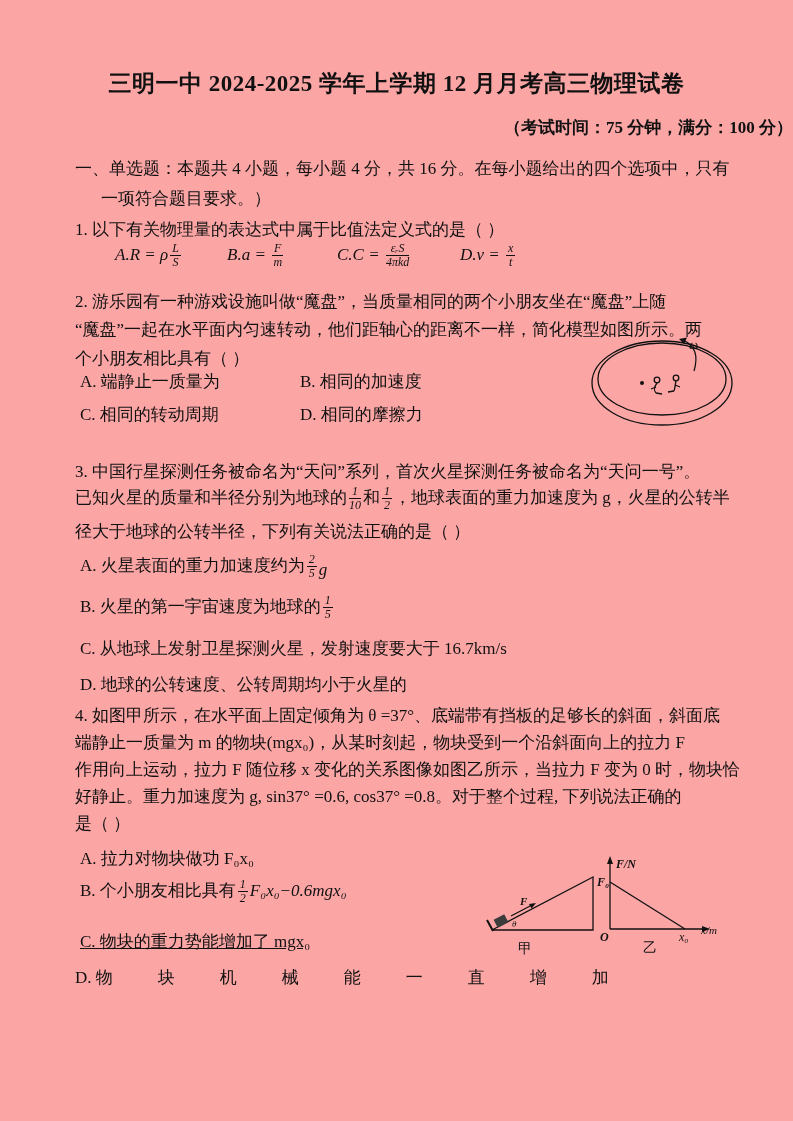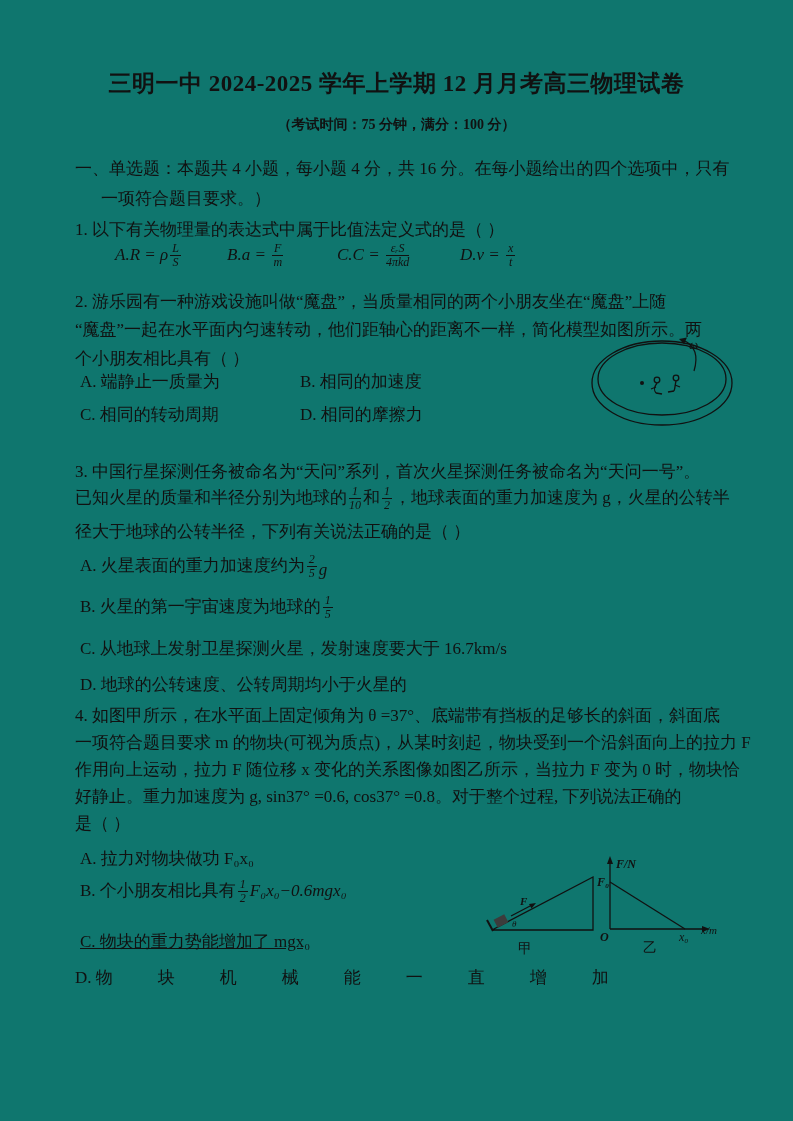--- a/index.html
+++ b/index.html
@@ -1,25 +1,25 @@
 <!DOCTYPE html>
 <html><head>
 <meta charset="utf-8">
 <style>
   * { box-sizing: border-box; }
   html, body { margin:0; padding:0; background:#ffffff; }
   .page {
     position: relative; width: 793px; height: 1121px;
-    background: #0f766e; color: #111; overflow: hidden;
+    background: #fca5a5; color: #111; overflow: hidden;
     font-family: "Liberation Serif", "DejaVu Serif", serif;
   }
   .abs { position: absolute; white-space: nowrap; }
   .cn  { font-size: 17px; line-height: 1.35; }
   .title { left:0; top:68px; width:100%; text-align:center; font-size:23px; font-weight:700; letter-spacing:0.5px; }
-  .subtitle { left:0; top:116px; width:100%; text-align:center; font-size:14px; font-weight:700; }
+  .subtitle { left:0; top:116px; width:100%; text-align:right; font-size:17px; font-weight:700; }
   .math { font-style: italic; }
   .frac { display:inline-block; vertical-align:-0.55em; text-align:center; line-height:1.1; font-size:12px; font-style:italic; margin:0 2px; }
   .frac .num { display:block; border-bottom:1px solid #111; padding:0 2px; }
   .frac .den { display:block; }
   .gtail { font-style:italic; position:relative; top:4px; }
   .spread { letter-spacing:45px; }
   svg { overflow: visible; }
   svg text { font-family:"Liberation Serif","DejaVu Serif",serif; fill:#111; }
 </style>
 </head>
@@ -77,21 +77,21 @@
   <div class="abs cn" style="left:75px; top:521px;font-family:Liberation Serif, serif;">径大于地球的公转半径，下列有关说法正确的是（      ）</div>
 
   <div class="abs cn" style="left:80px; top:553px;"><span>A.  火星表面的重力加速度约为</span><span class="frac"><span class="num">2</span><span class="den">5</span></span><span class="gtail">g</span></div>
 
   <div class="abs cn" style="left:80px; top:594px;"><span>B.  火星的第一宇宙速度为地球的</span><span class="frac"><span class="num">1</span><span class="den">5</span></span></div>
 
   <div class="abs cn" style="left:80px; top:638px;">C.  从地球上发射卫星探测火星，发射速度要大于 16.7km/s</div>
   <div class="abs cn" style="left:80px; top:674px;">D.  地球的公转速度、公转周期均小于火星的</div>
 
   <div class="abs cn" style="left:75px; top:705px;">4. 如图甲所示，在水平面上固定倾角为 θ =37°、底端带有挡板的足够长的斜面，斜面底</div>
-  <div class="abs cn" style="left:75px; top:732px;">一项符合题目要求 m 的物块(可视为质点)，从某时刻起，物块受到一个沿斜面向上的拉力 F</div>
+  <div class="abs cn" style="left:75px; top:732px;">端静止一质量为 m 的物块(mgx₀)，从某时刻起，物块受到一个沿斜面向上的拉力 F</div>
   <div class="abs cn" style="left:75px; top:759px;">作用向上运动，拉力 F 随位移 x 变化的关系图像如图乙所示，当拉力 F 变为 0 时，物块恰</div>
   <div class="abs cn" style="left:75px; top:786px;">好静止。重力加速度为 g, sin37° =0.6,  cos37° =0.8。对于整个过程, 下列说法正确的</div>
   <div class="abs cn" style="left:75px; top:813px;">是（    ）</div>
 
   <div class="abs cn" style="left:80px; top:848px;">A.  拉力对物块做功 F₀x₀</div>
 
   <div class="abs cn" style="left:80px; top:878px;"><span>B.  个小朋友相比具有</span><span class="frac"><span class="num">1</span><span class="den">2</span></span><span class="math">F₀x₀−0.6mgx₀</span></div>
 
   <div class="abs cn" style="left:80px; top:931px;text-decoration:underline;">C.  物块的重力势能增加了 mgx₀</div>
 

